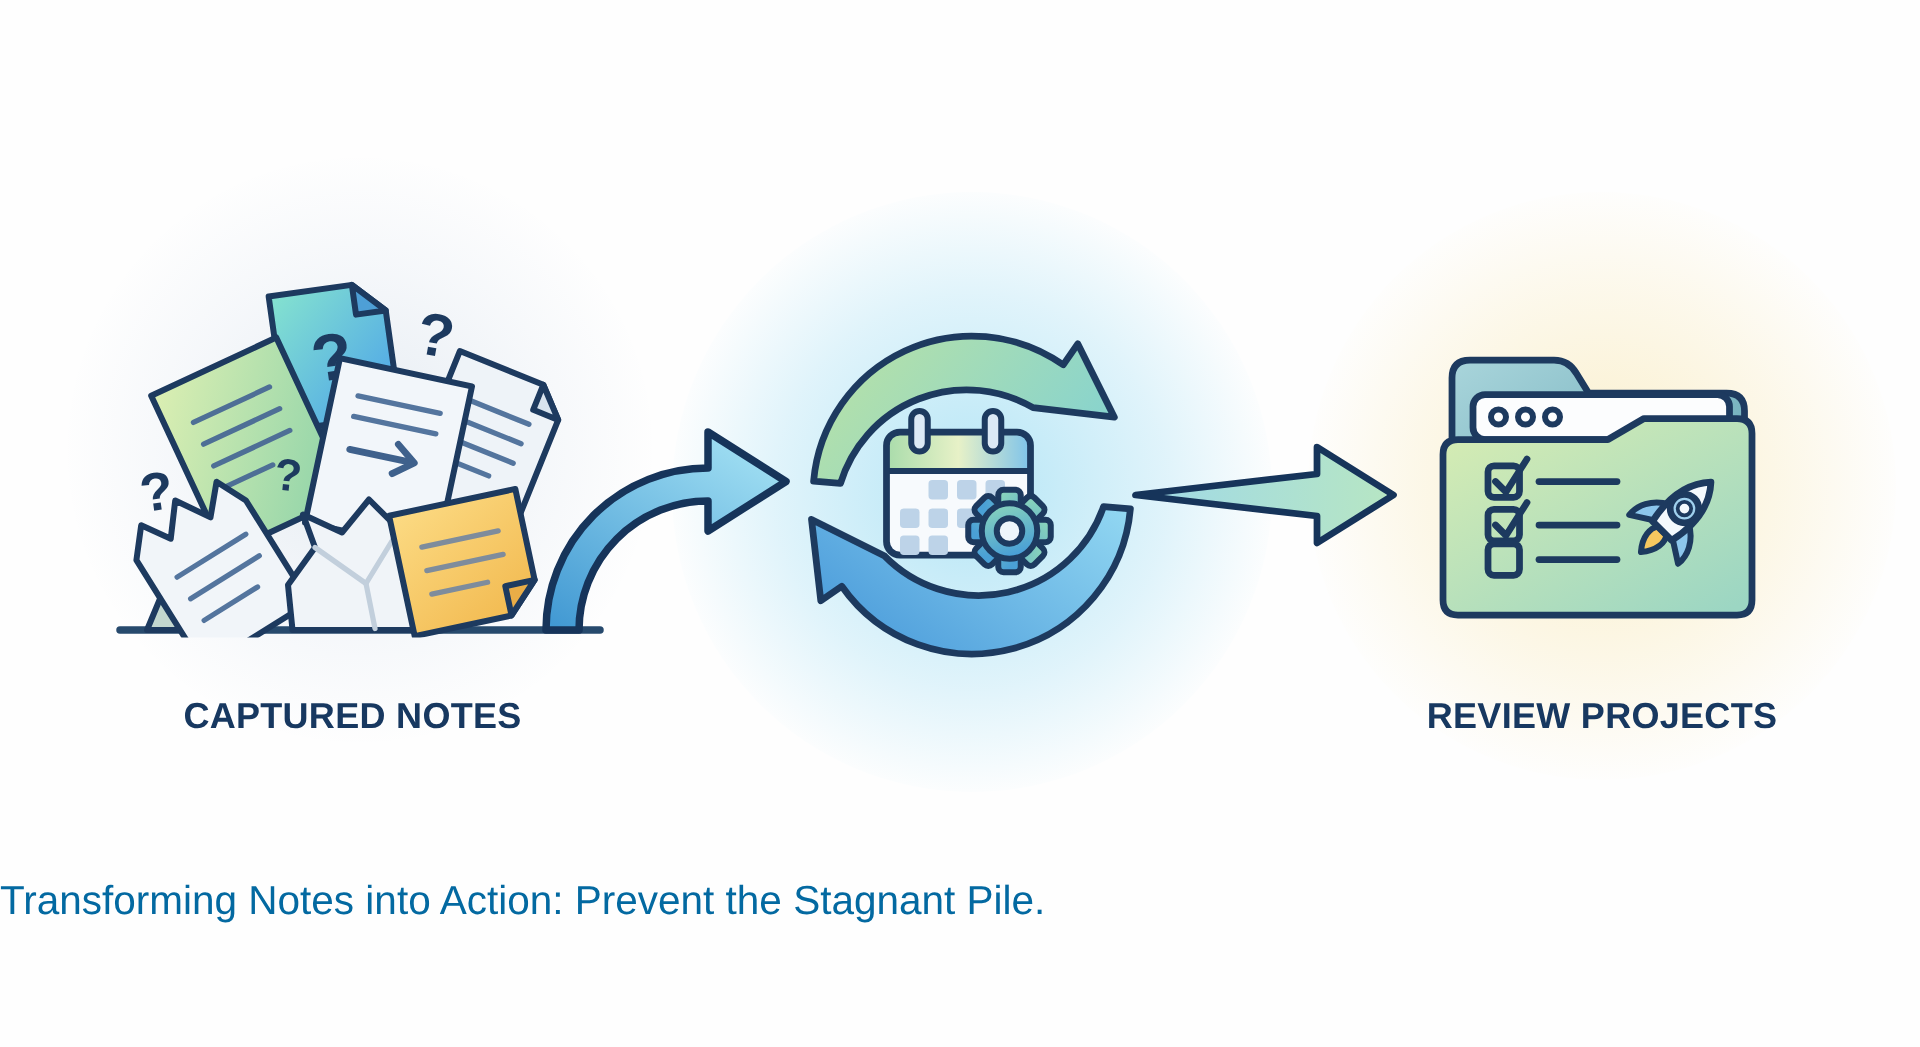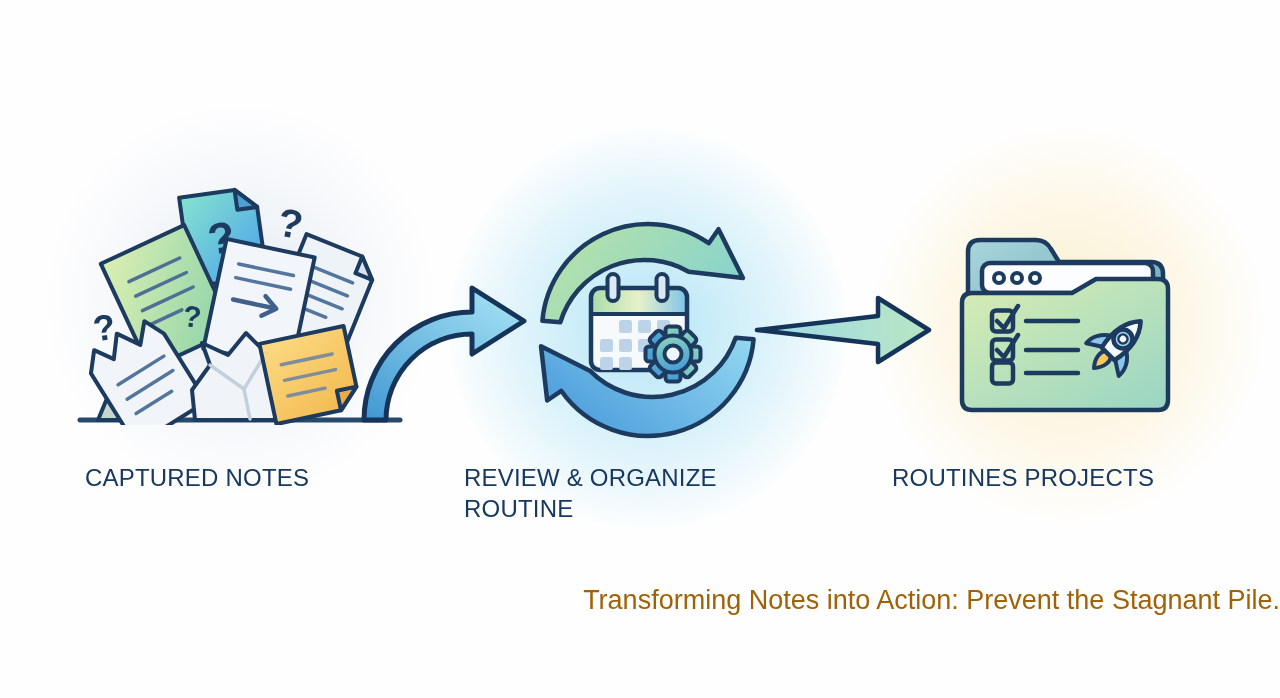--- a/index.html
+++ b/index.html
@@ -14,31 +14,31 @@
     background:radial-gradient(circle, rgba(173,227,245,0.90) 0%, rgba(199,235,248,0.55) 46%, rgba(255,255,255,0) 73%); }
   .glow-right { left:872px; top:128px; width:392px; height:392px;
     background:radial-gradient(circle, rgba(250,238,199,0.95) 0%, rgba(251,243,217,0.55) 46%, rgba(255,255,255,0) 73%); }
   .art { position:absolute; }
   .pile-svg     { left:70px;  top:175px; }
   .curve-svg    { left:340px; top:270px; }
   .cycle-svg    { left:518px; top:200px; }
   .straight-svg { left:752px; top:285px; }
   .folder-svg   { left:942px; top:212px; }
   .step-label {
-    position:absolute; top:462px; text-align:left;
-    font-weight:normal; font-size:24px; line-height:31px;
+    position:absolute; top:462px; text-align:center;
+    font-weight:bold; font-size:24px; line-height:31px;
     color:#173860; letter-spacing:0.2px;
   }
   .step-label span { display:block; }
   .label-1 { left:85px;  width:300px; }
   .label-2 { left:464px; width:352px; }
   .label-3 { left:892px; width:352px; }
   .caption {
-    position:absolute; left:0; top:584px; width:100%; text-align:right;
-    font-size:27px; line-height:32px; color:#a16207; font-weight:400;
+    position:absolute; left:0; top:584px; width:100%; text-align:left;
+    font-size:27px; line-height:32px; color:#0369a1; font-weight:400;
   }
   text.qmark { font-family:"Liberation Sans", sans-serif; font-weight:bold; fill:#1d3a5f; }
 </style>
 </head>
 <body>
 
 <div class="canvas">
 
   <div class="glow glow-left"></div>
   <div class="glow glow-mid"></div>
@@ -258,22 +258,18 @@
       <path d="M0,-32 C11,-20 13,-4 9,14 L-9,14 C-13,-4 -11,-20 0,-32 Z" fill="#f4f9fd" stroke="#1d3a5f" stroke-width="4.5" stroke-linejoin="round"></path>
       <circle cx="0" cy="-7" r="9.5" fill="#9fd0ee" stroke="#1d3a5f" stroke-width="4.5"></circle>
       <circle cx="0" cy="-7" r="4.5" fill="#f4f9fd" stroke="#1d3a5f" stroke-width="2.5"></circle>
     </g>
   </svg>
 
   <div class="step-label label-1">
     <span>CAPTURED NOTES</span>
     <span></span>
   </div>
-  <div class="step-label label-2">
-    <span>REVIEW &amp; ORGANIZE</span>
-    <span>ROUTINE</span>
-  </div>
   <div class="step-label label-3">
-    <span>ROUTINES PROJECTS</span>
+    <span>REVIEW PROJECTS</span>
   </div>
 
   <div class="caption">Transforming Notes into Action: Prevent the Stagnant Pile.</div>
 </div>
 
 </body></html>

